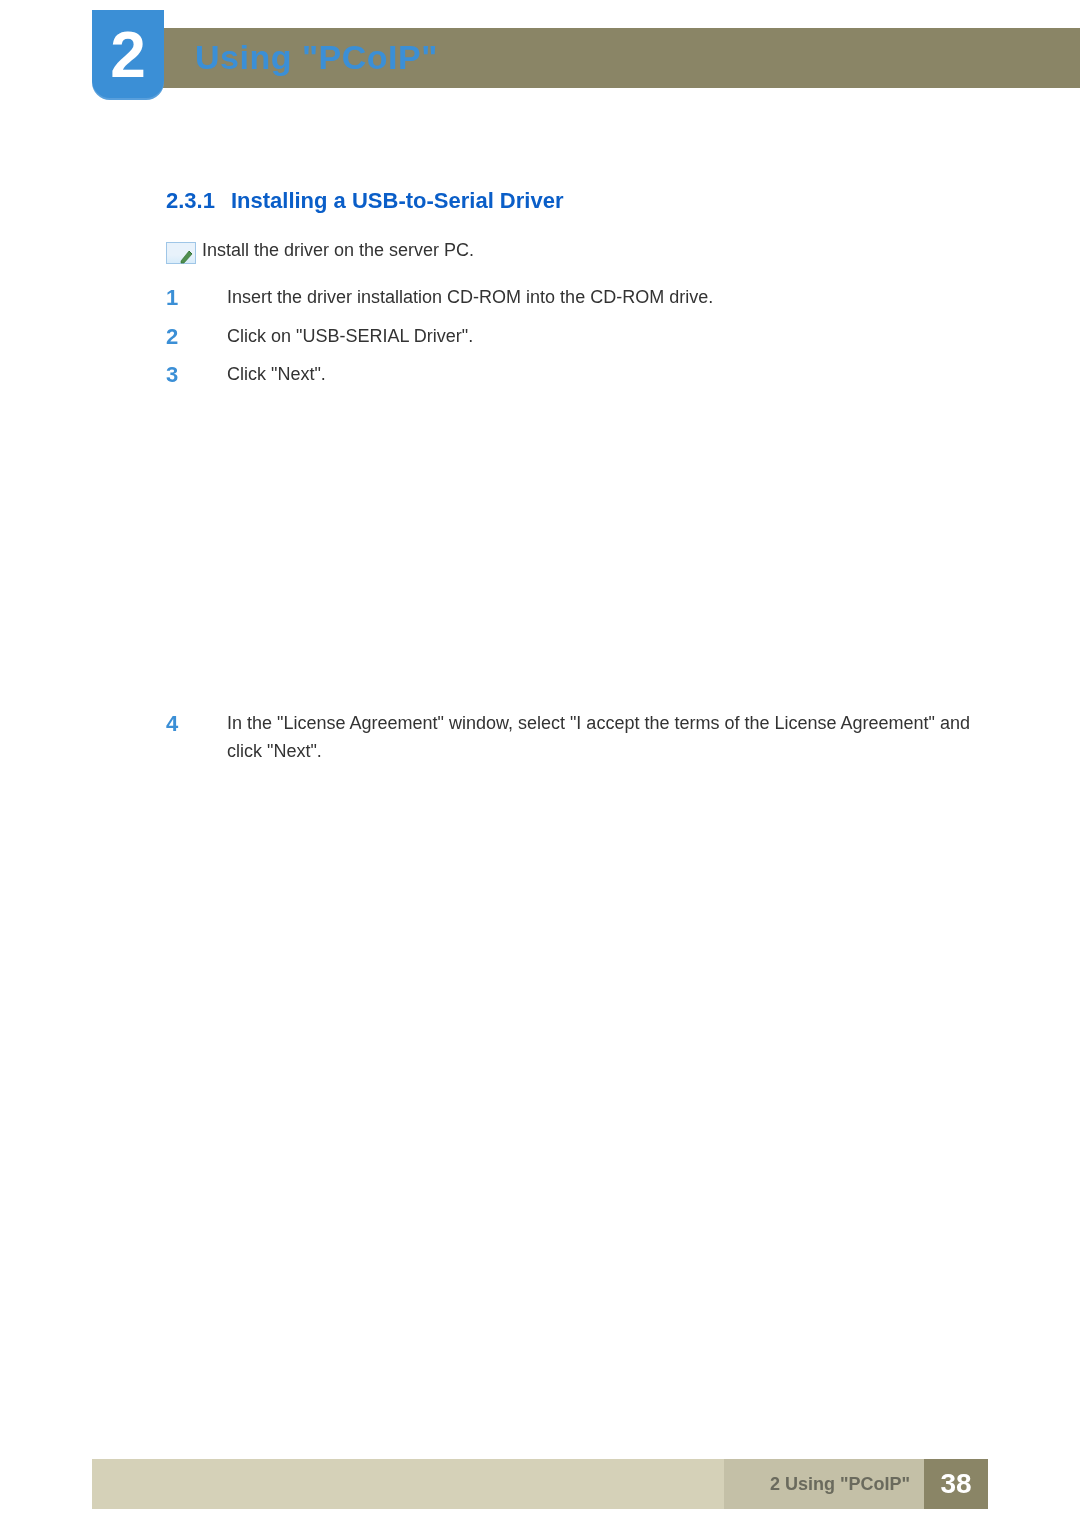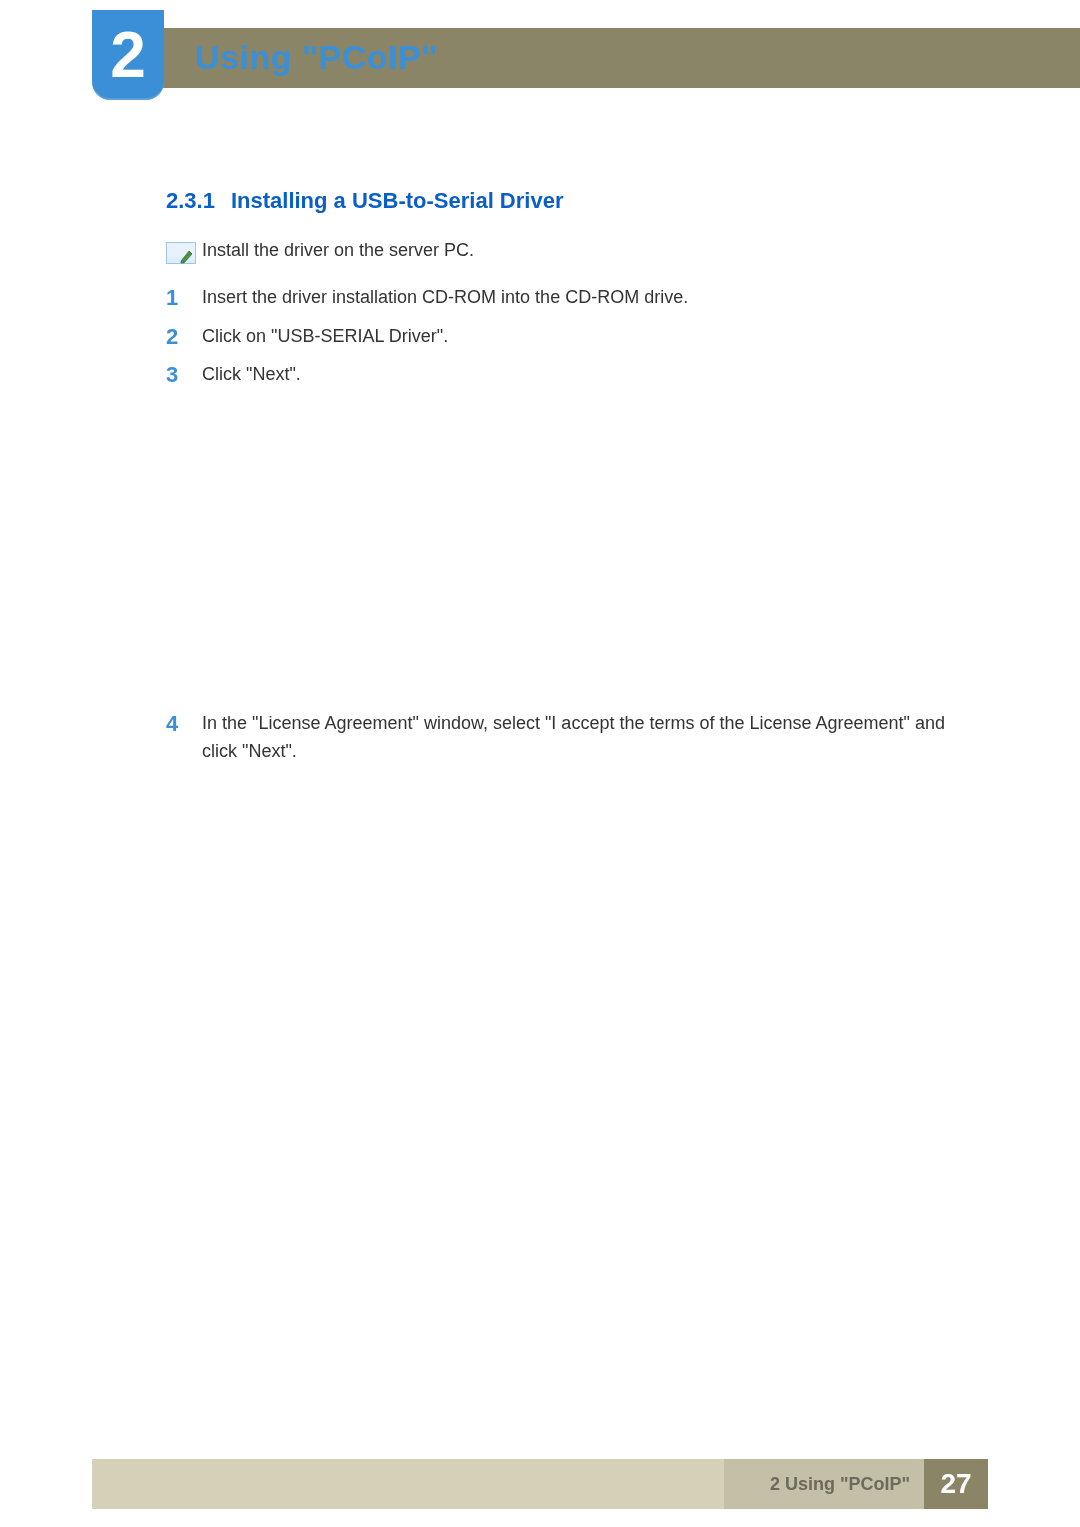--- a/index.html
+++ b/index.html
@@ -96,21 +96,21 @@
   }
   .step-num {
     color: #3b8fd6;
     font-size: 22px;
     font-weight: 600;
     width: 18px;
     flex: 0 0 18px;
     text-align: left;
     line-height: 1.3;
   }
-  .step-text { flex: 1; }
+  .step-text { flex: 1; margin-left: 25px; }
 
   .gap-block { height: 310px; }
 
   
   .footer {
     position: absolute;
     left: 92px;
     right: 92px;
     bottom: 18px;
     height: 50px;
@@ -183,14 +183,14 @@
   <div class="step-row">
     <span class="step-num">4</span>
     <span class="step-text">In the "License Agreement" window, select "I accept the terms of the License Agreement" and click "Next".</span>
   </div>
 
 </div>
 
 <div class="footer">
   <div class="footer-left"></div>
   <div class="footer-label">2 Using "PCoIP"</div>
-  <div class="footer-page">27</div>
+  <div class="footer-page">38</div>
 </div>
 
 </body></html>

